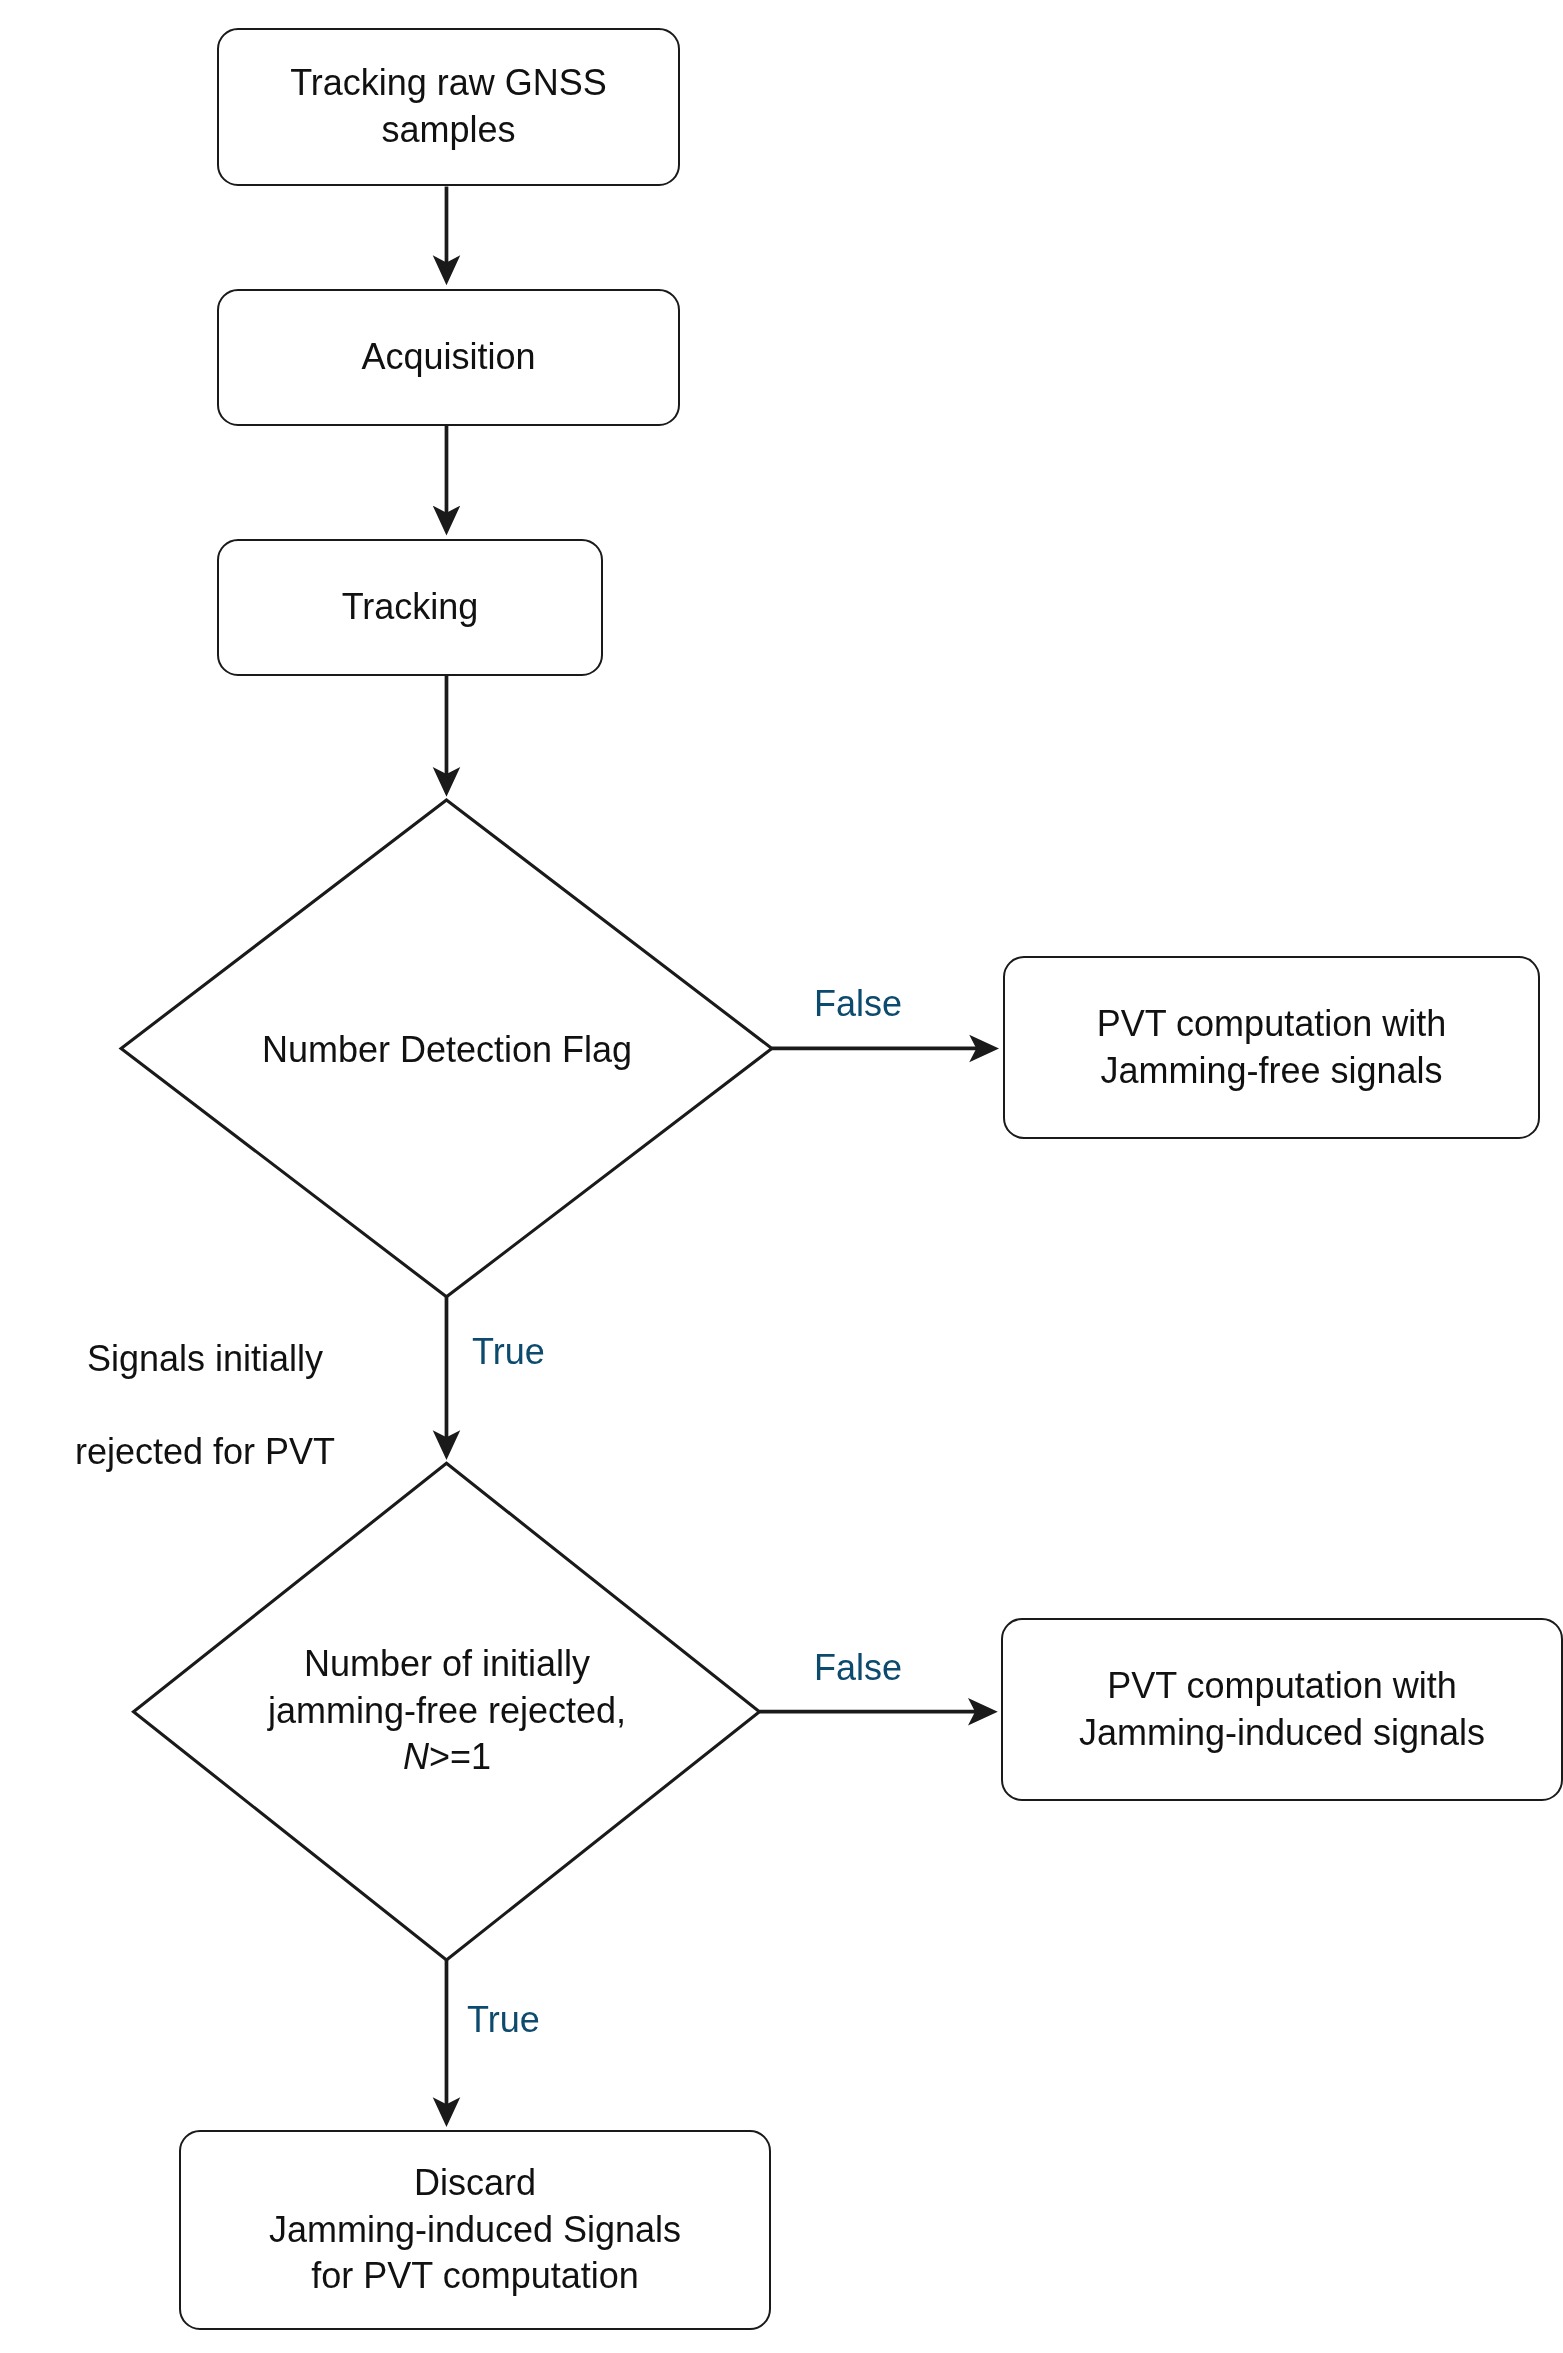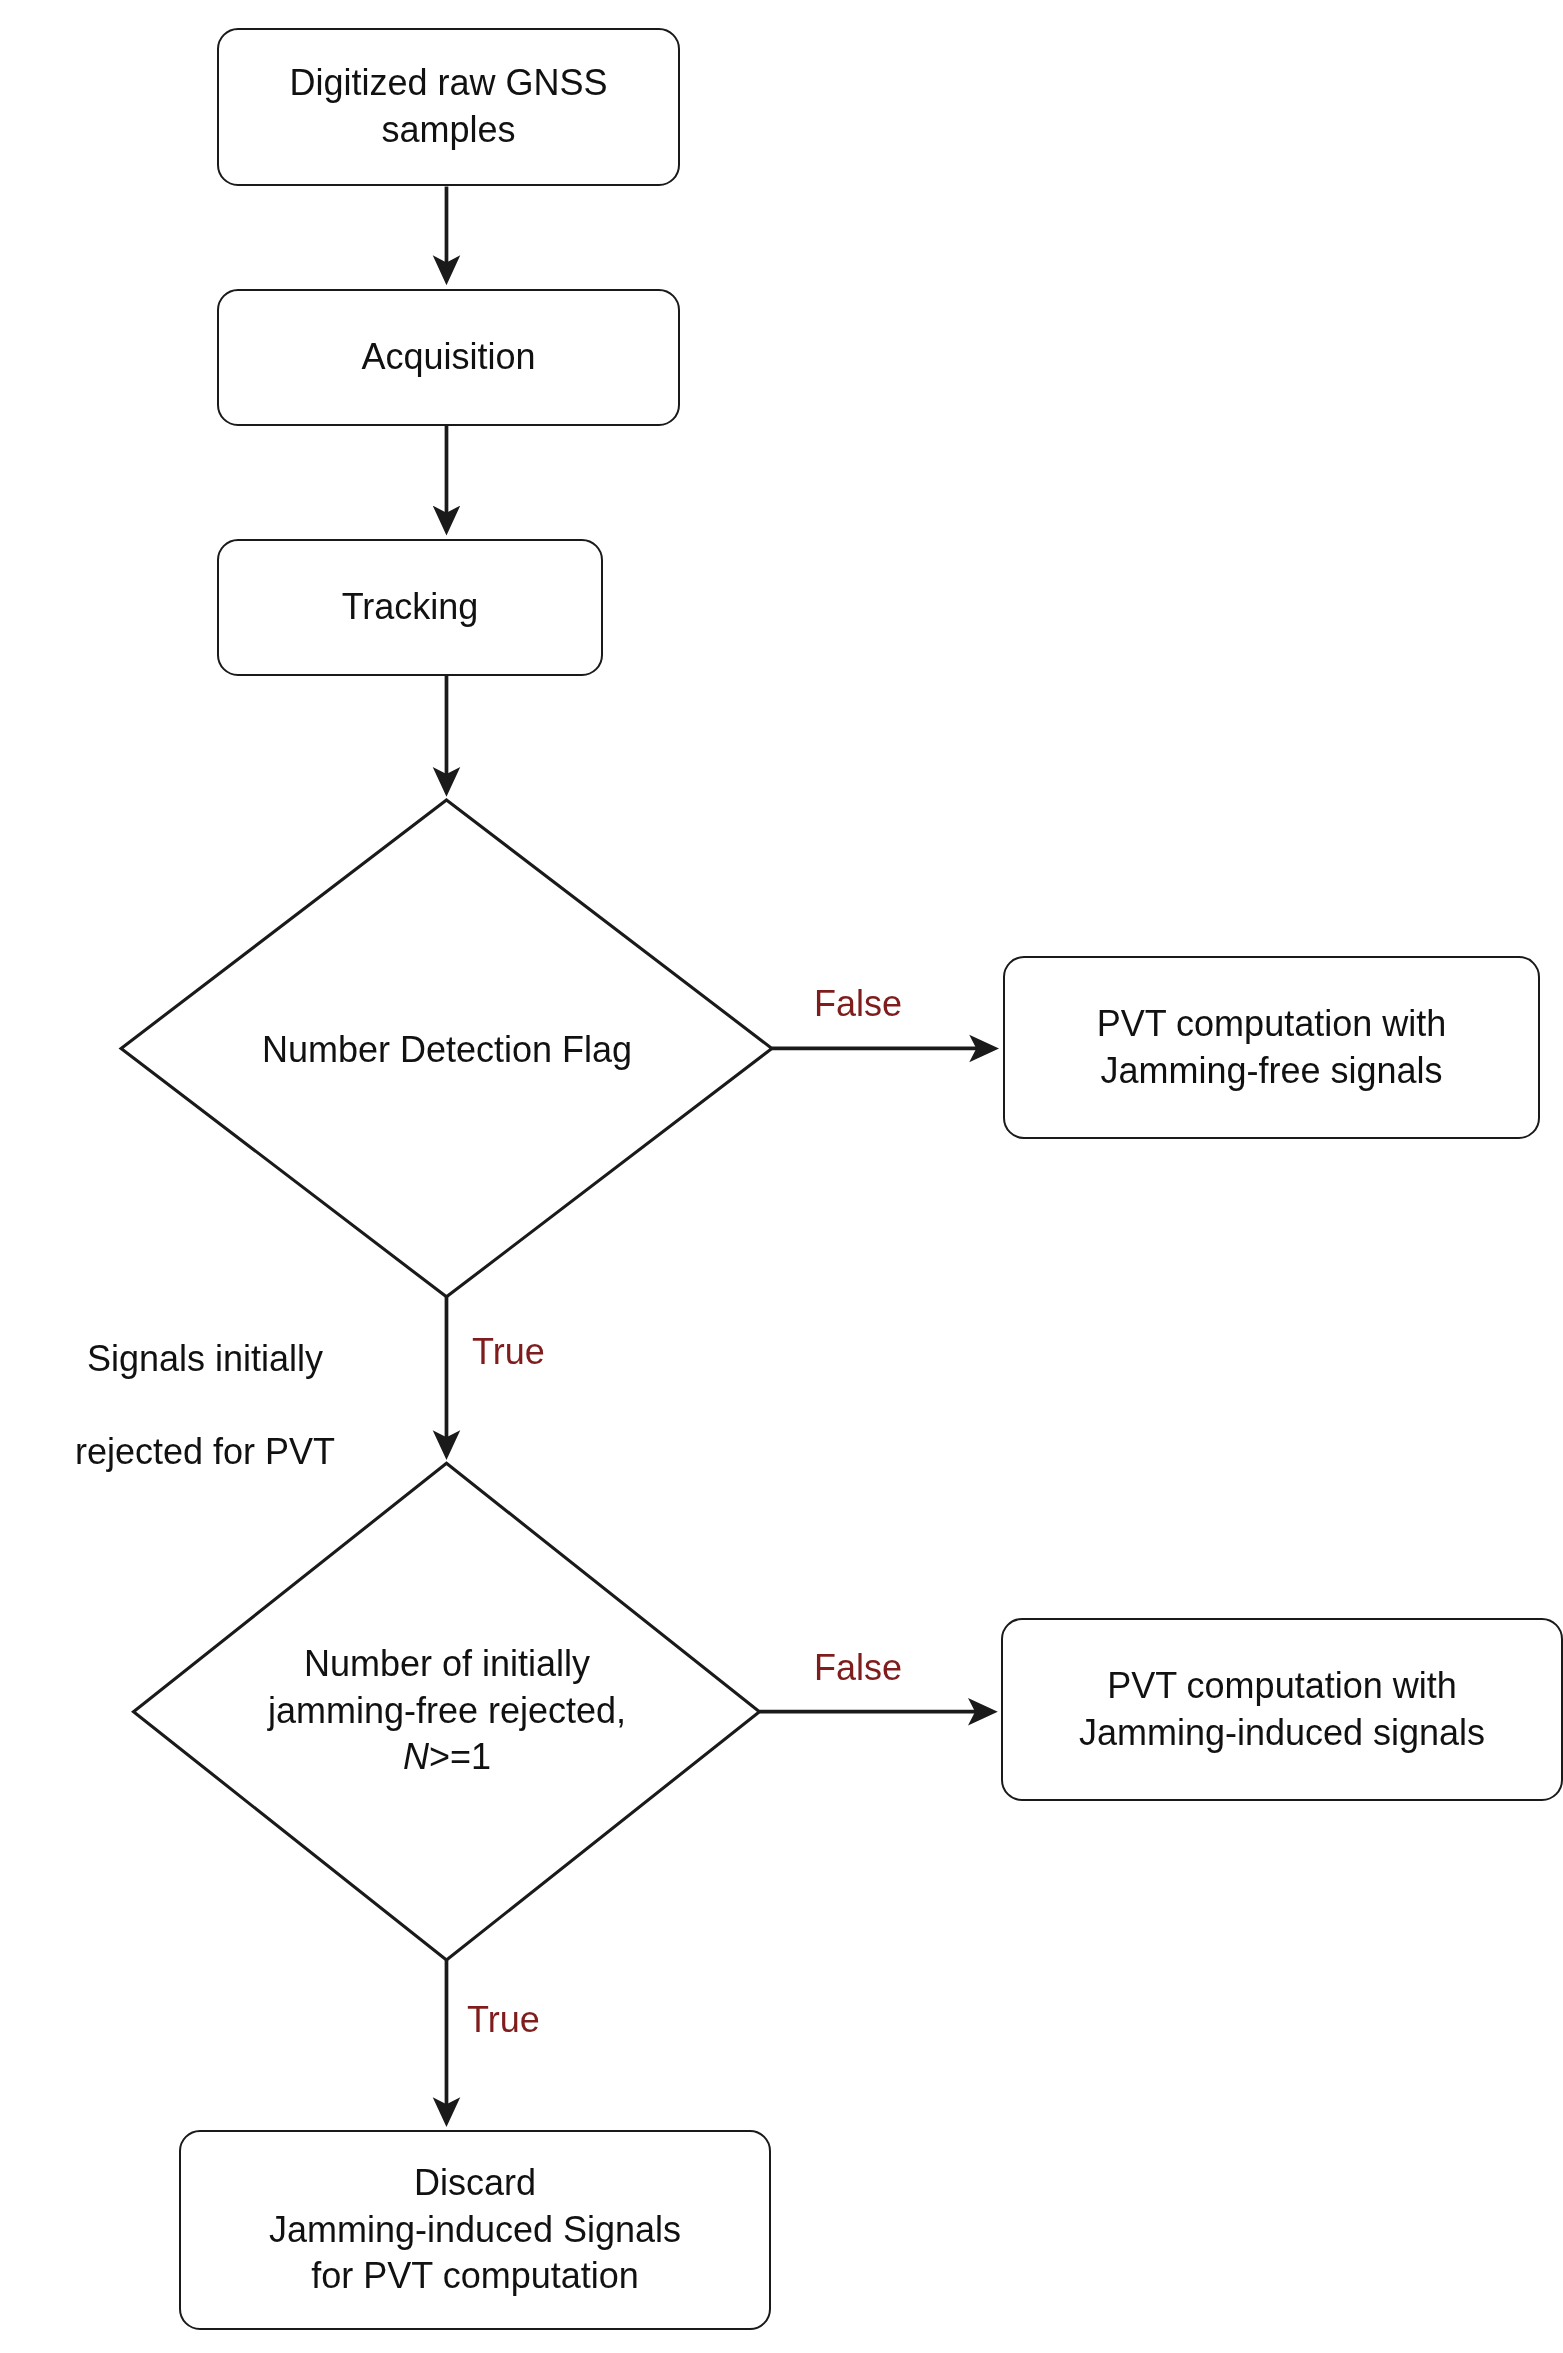--- a/index.html
+++ b/index.html
@@ -45,21 +45,21 @@
     align-items: center;
     justify-content: center;
     text-align: center;
     color: #111111;
     font-size: 36px;
     line-height: 1.30;
     pointer-events: none;
   }
   .edge-label {
     position: absolute;
-    color: #7f1d1d;
+    color: #0c4a6e;
     font-size: 36px;
     line-height: 1.28;
     white-space: pre;
   }
   .side-note {
     position: absolute;
     color: #111111;
     font-size: 36px;
     line-height: 1.30;
     text-align: center;
@@ -93,21 +93,21 @@
 
     <line x1="719" y1="2088" x2="719" y2="2340" stroke="#1a1a1a" stroke-width="6" marker-end="url(#arrow)"></line>
 
     <line x1="1223" y1="2756" x2="1596" y2="2756" stroke="#1a1a1a" stroke-width="6" marker-end="url(#arrow)"></line>
 
     <line x1="719" y1="3156" x2="719" y2="3414" stroke="#1a1a1a" stroke-width="6" marker-end="url(#arrow)"></line>
   </svg>
 
   <div class="node proc" style="left:217px; top:28px; width:463px; height:158px;">
     <div>
-      <div>Digitized raw GNSS</div>
+      <div>Tracking raw GNSS</div>
       <div>samples</div>
     </div>
   </div>
 
   <div class="node proc" style="left:217px; top:289px; width:463px; height:137px;">
     <div>Acquisition</div>
   </div>
 
   <div class="node proc" style="left:217px; top:539px; width:386px; height:137px;">
     <div>Tracking</div>

